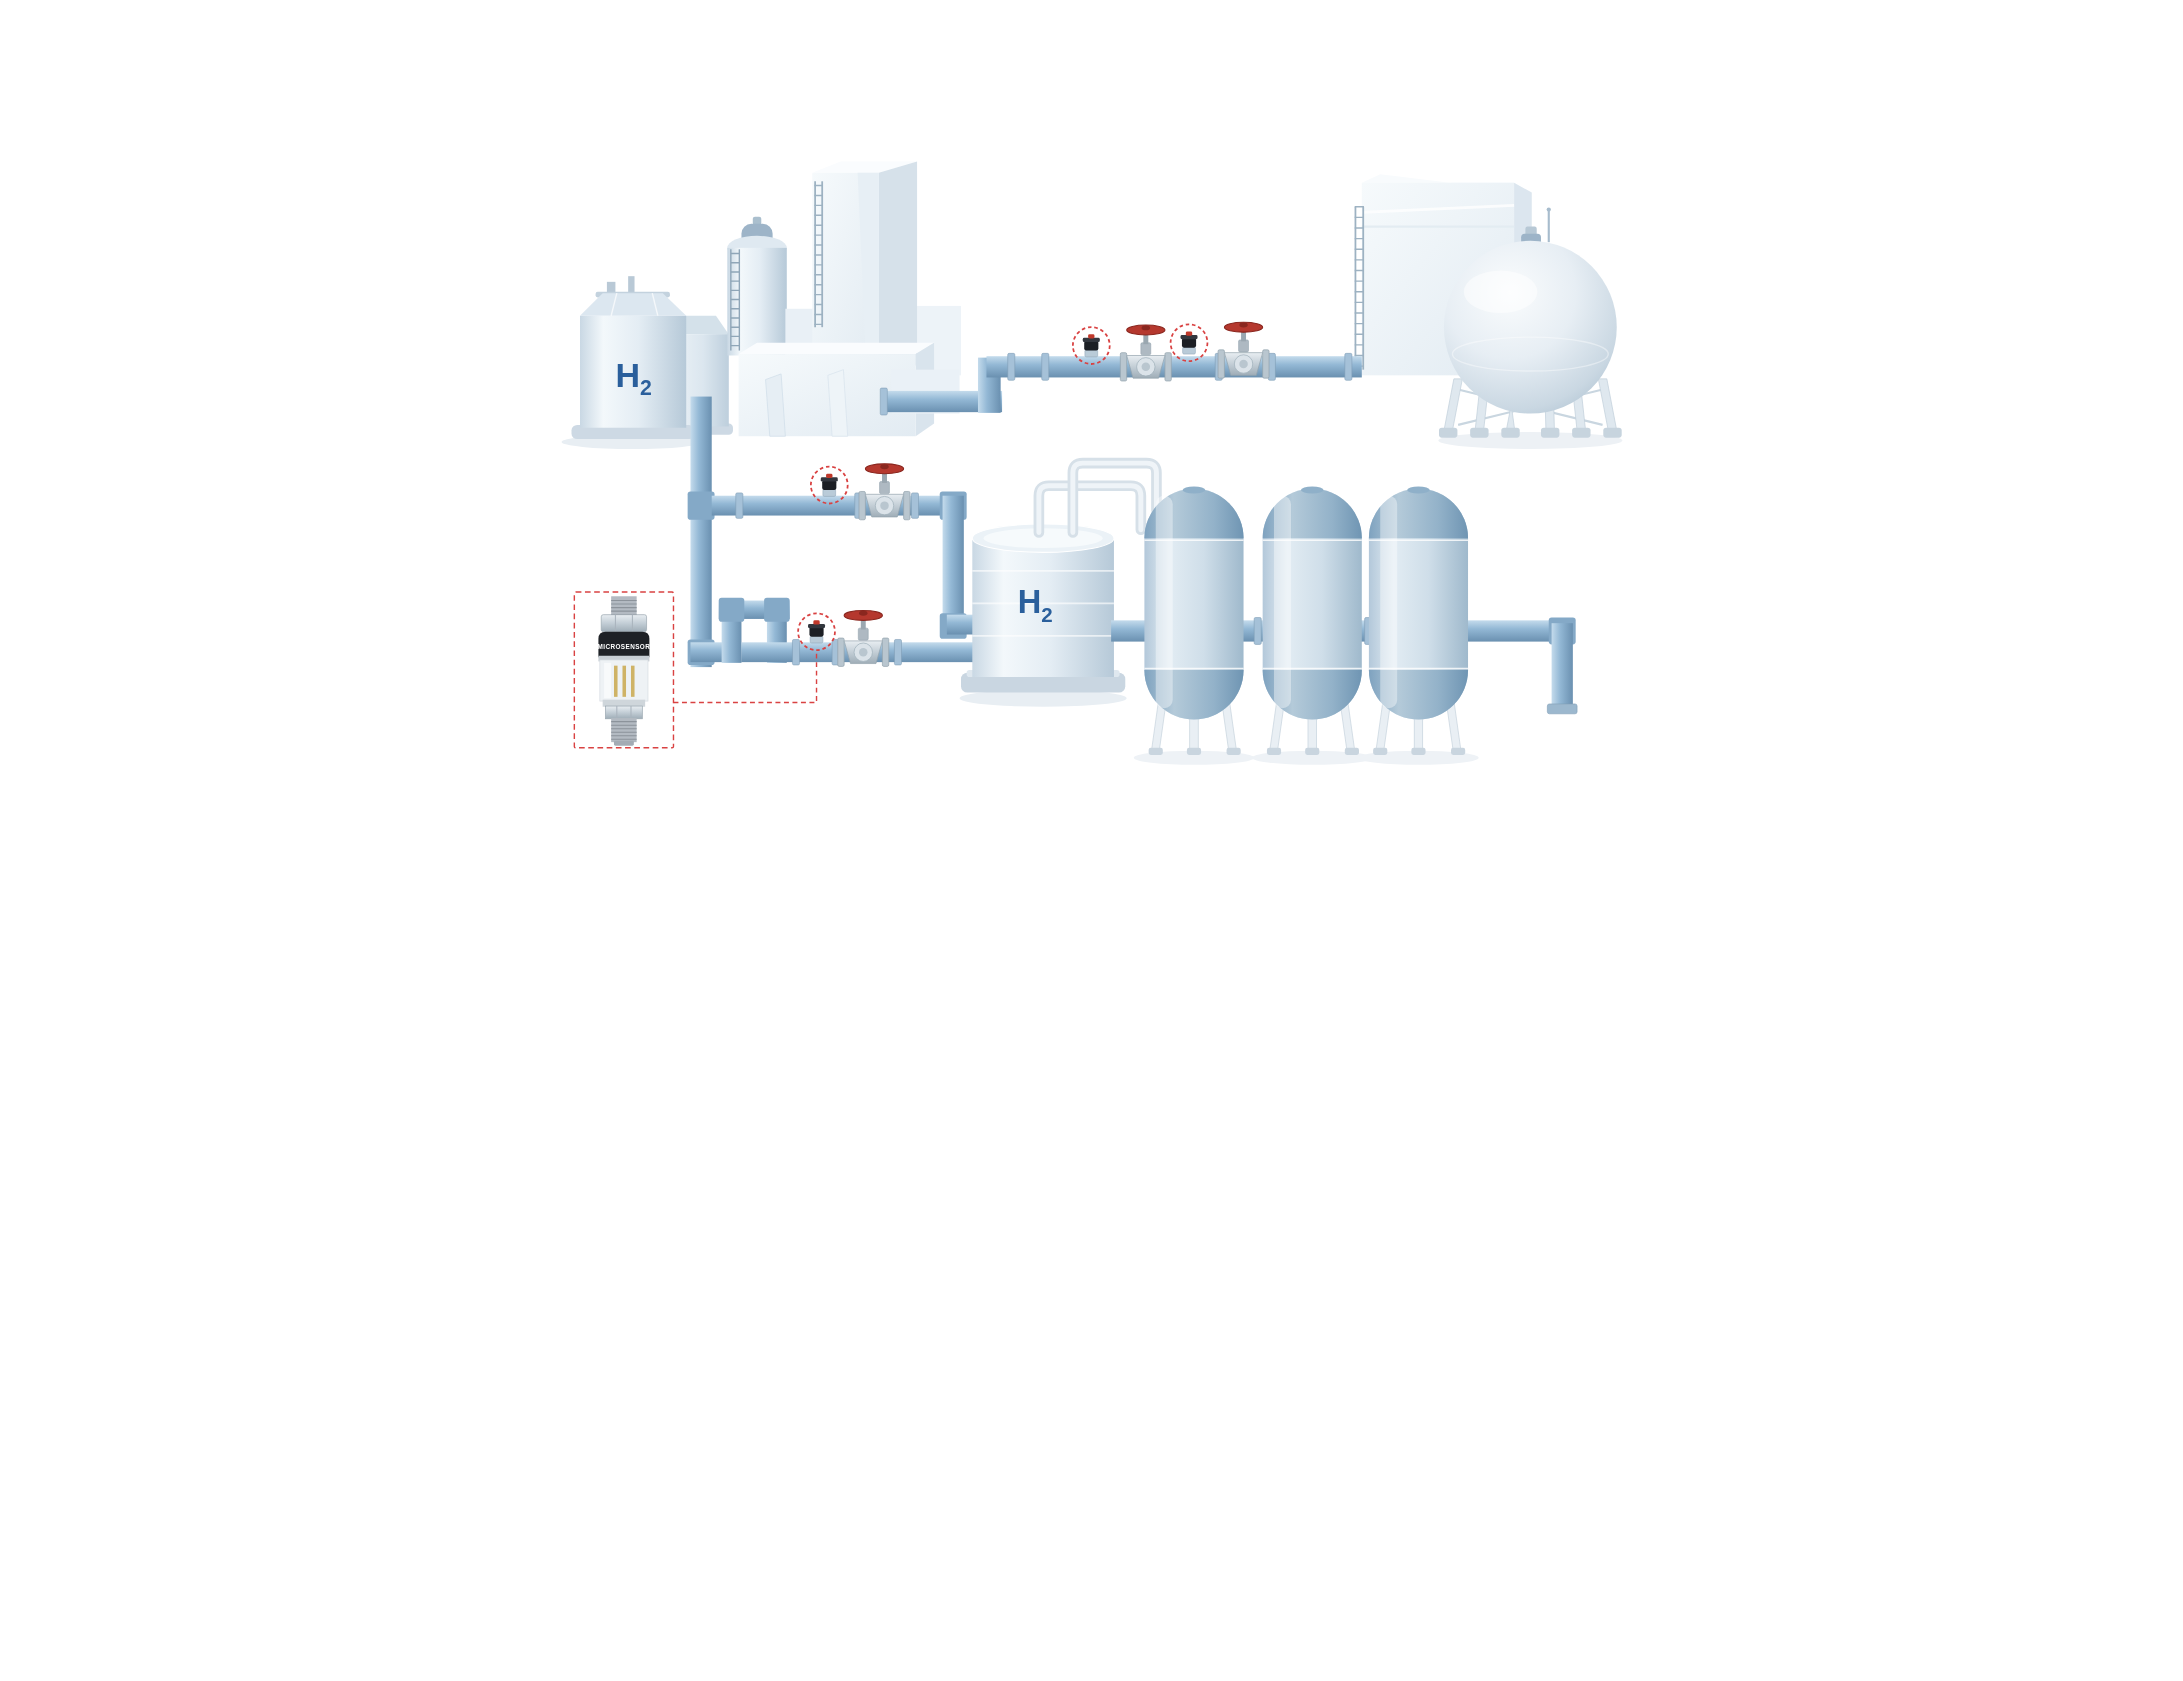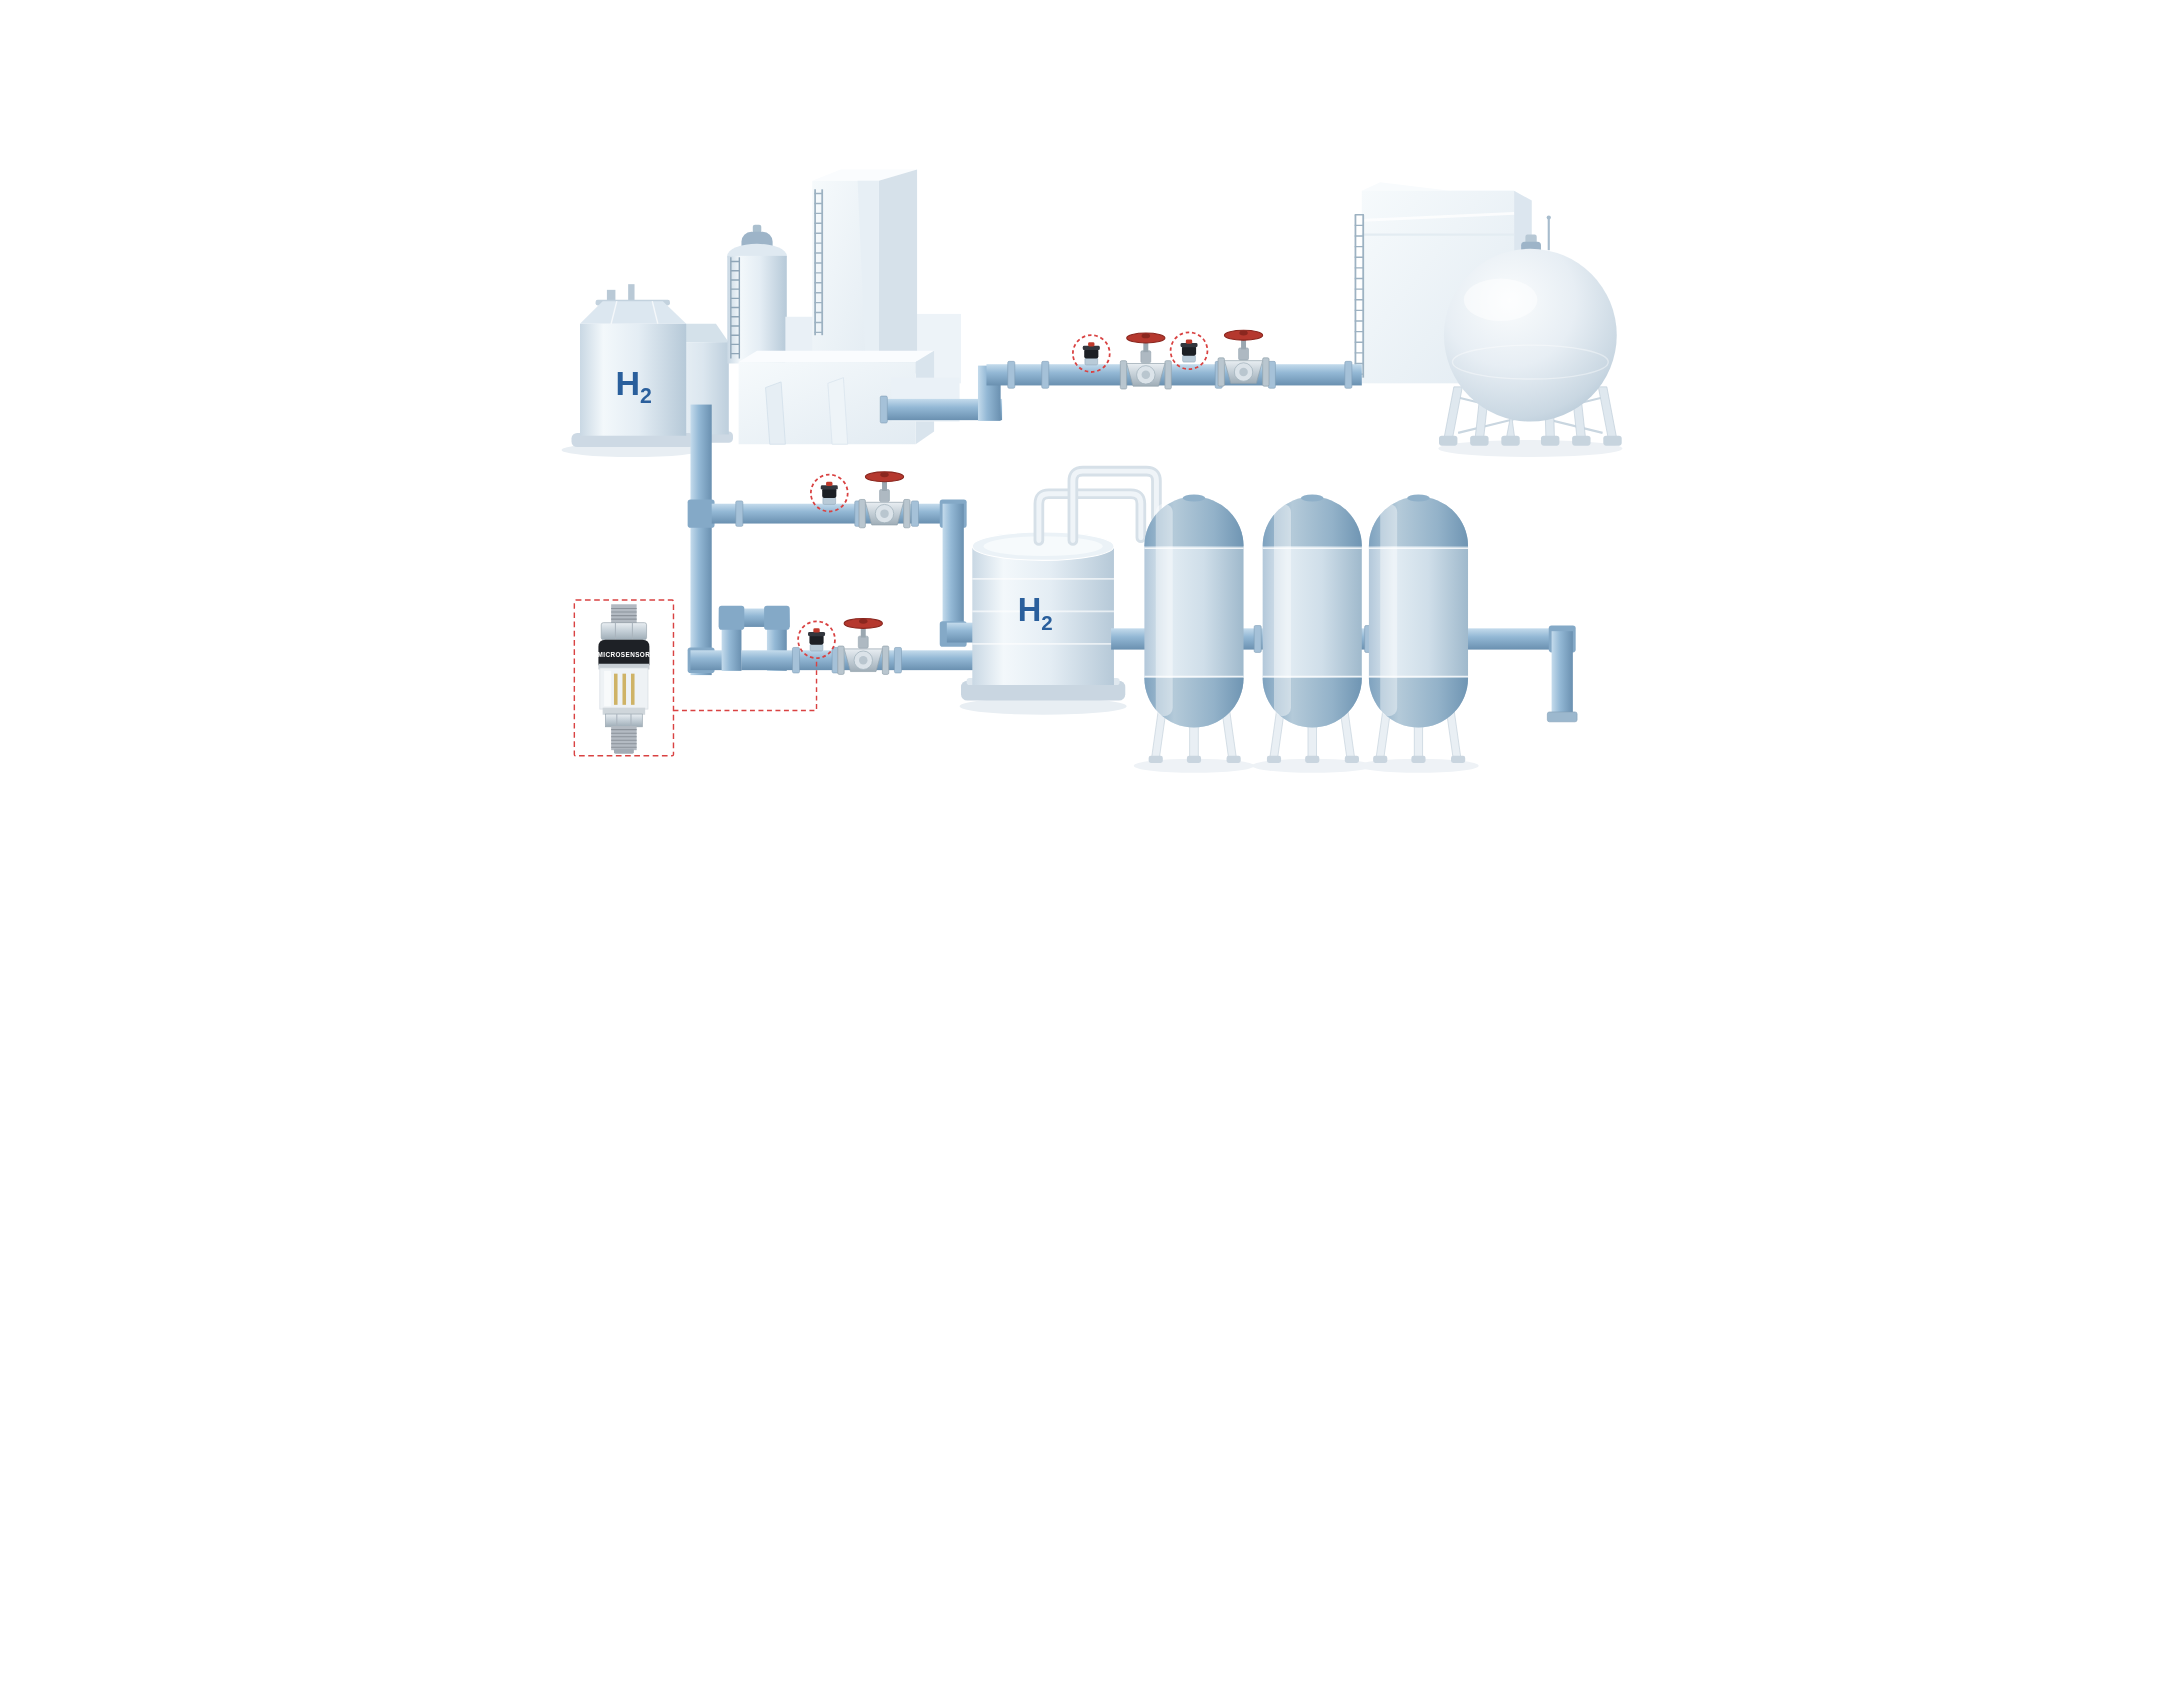--- a/index.html
+++ b/index.html
@@ -1,17 +1,17 @@
 <!DOCTYPE html>
 <html style="font-size:11.3px"><head>
 <meta charset="utf-8">
 <style>
   html,body { margin:0; padding:0; background:#ffffff; }
   body { font-family:"Liberation Sans", sans-serif; }
-  .stage { width:100%; max-width:1092px; margin:8px auto; }
+  .stage { width:100%; max-width:1092px; margin:0 auto; }
   svg { display:block; width:100%; height:auto; }
   text { font-family:"Liberation Sans", sans-serif; }
   .h2label { font-weight:bold; }
   .brand { font-weight:bold; letter-spacing:0.6px; }
 </style>
 </head>
 <body>
 
 <div class="stage">
 <svg viewBox="0 0 1542 1188" xmlns="http://www.w3.org/2000/svg">

